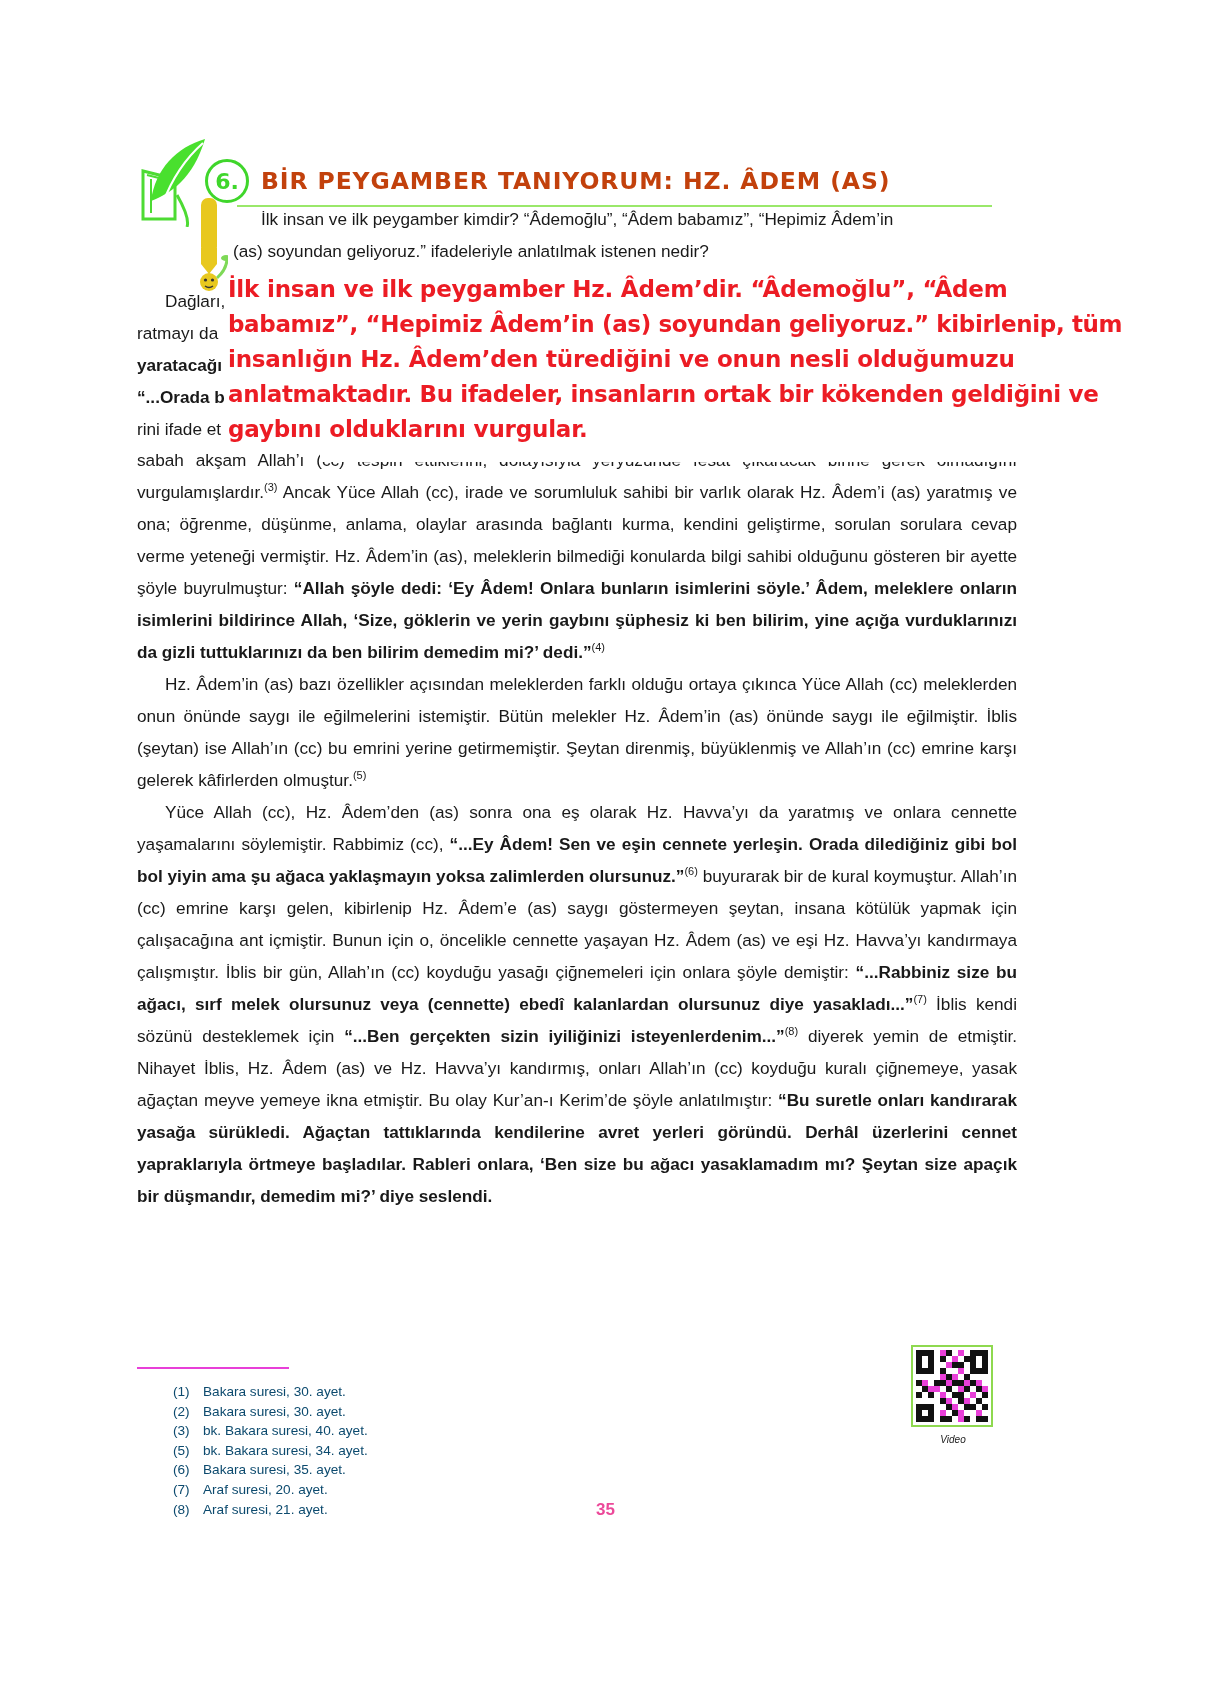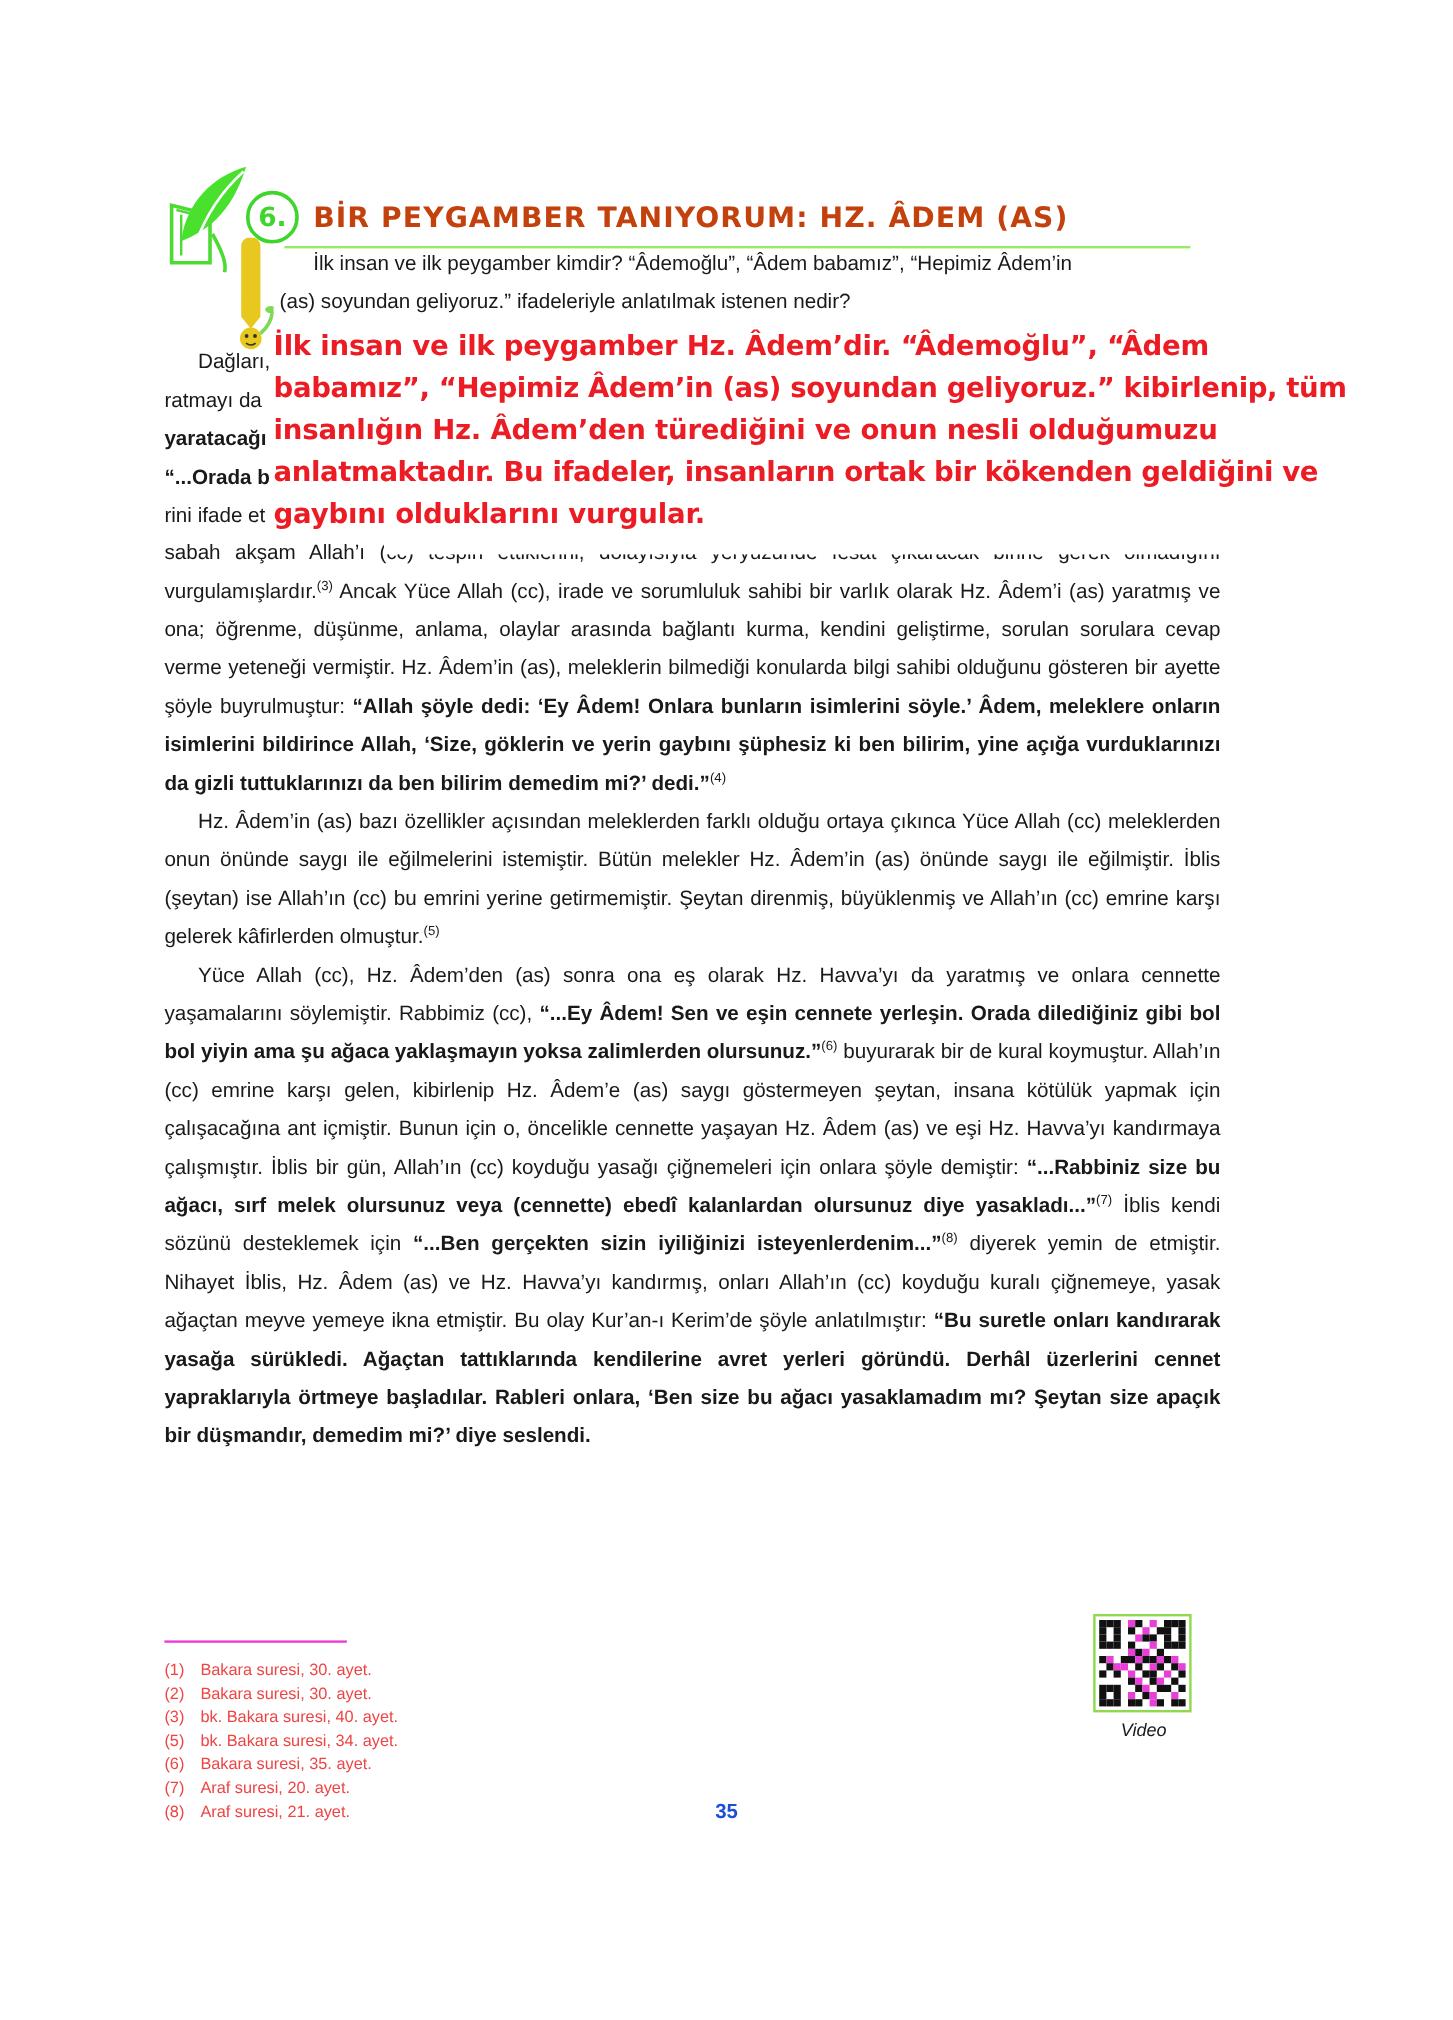--- a/index.html
+++ b/index.html
@@ -189,24 +189,25 @@
     height: 2px;
     background: #e83fd8;
   }
   .footnotes {
     position: absolute;
     left: 137px;
     top: 1382px;
     width: 430px;
   }
   .fn {
-    color: #ef4444;
+    color: #0c4a6e;
     font-size: 13.6px;
     line-height: 19.6px;
     white-space: nowrap;
+    margin-left: 36px;
   }
   .fn .fn-num { display: inline-block; width: 30px; }
 
   
   .qr-box {
     position: absolute;
     left: 911px;
     top: 1345px;
     width: 82px;
     height: 82px;
@@ -224,35 +225,35 @@
   }
   .qr-grid i { display: block; background: transparent; }
   .qr-grid i.on { background: #111111; }
   .qr-grid i.pk { background: #e83fd8; }
   .video-label {
     position: absolute;
     left: 911px;
     top: 1434px;
     width: 84px;
     text-align: center;
-    font-size: 15px;
+    font-size: 10px;
     font-style: italic;
     color: #191919;
   }
 
   
   .page-num {
     position: absolute;
     left: 0;
     top: 1500px;
     width: 1211px;
     text-align: center;
     font-size: 17px;
     font-weight: bold;
-    color: #1d4ed8;
+    color: #ec4899;
   }
 </style>
 </head>
 <body>
 
 <div class="page">
 
   <div class="header">
 
     <span class="header-icon">

